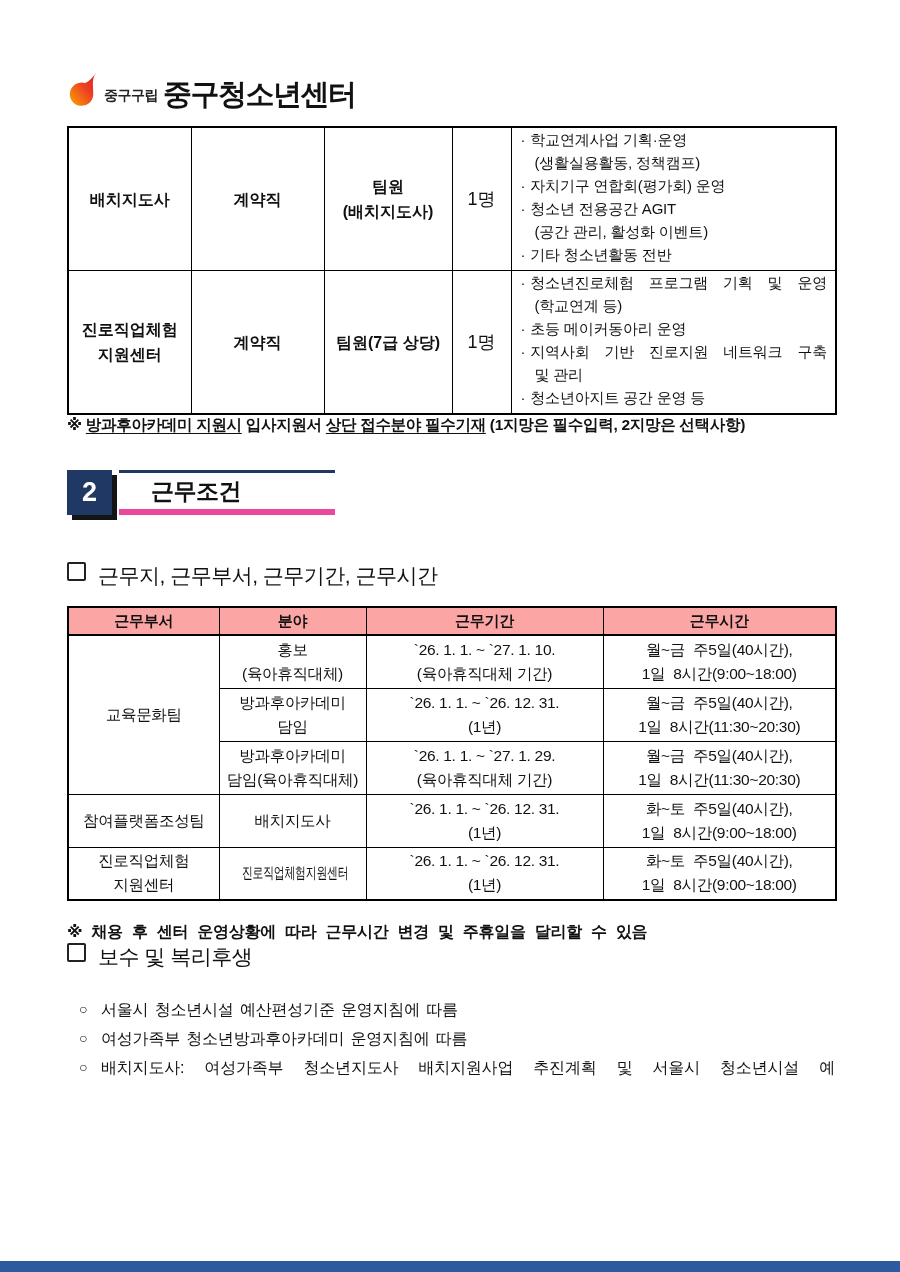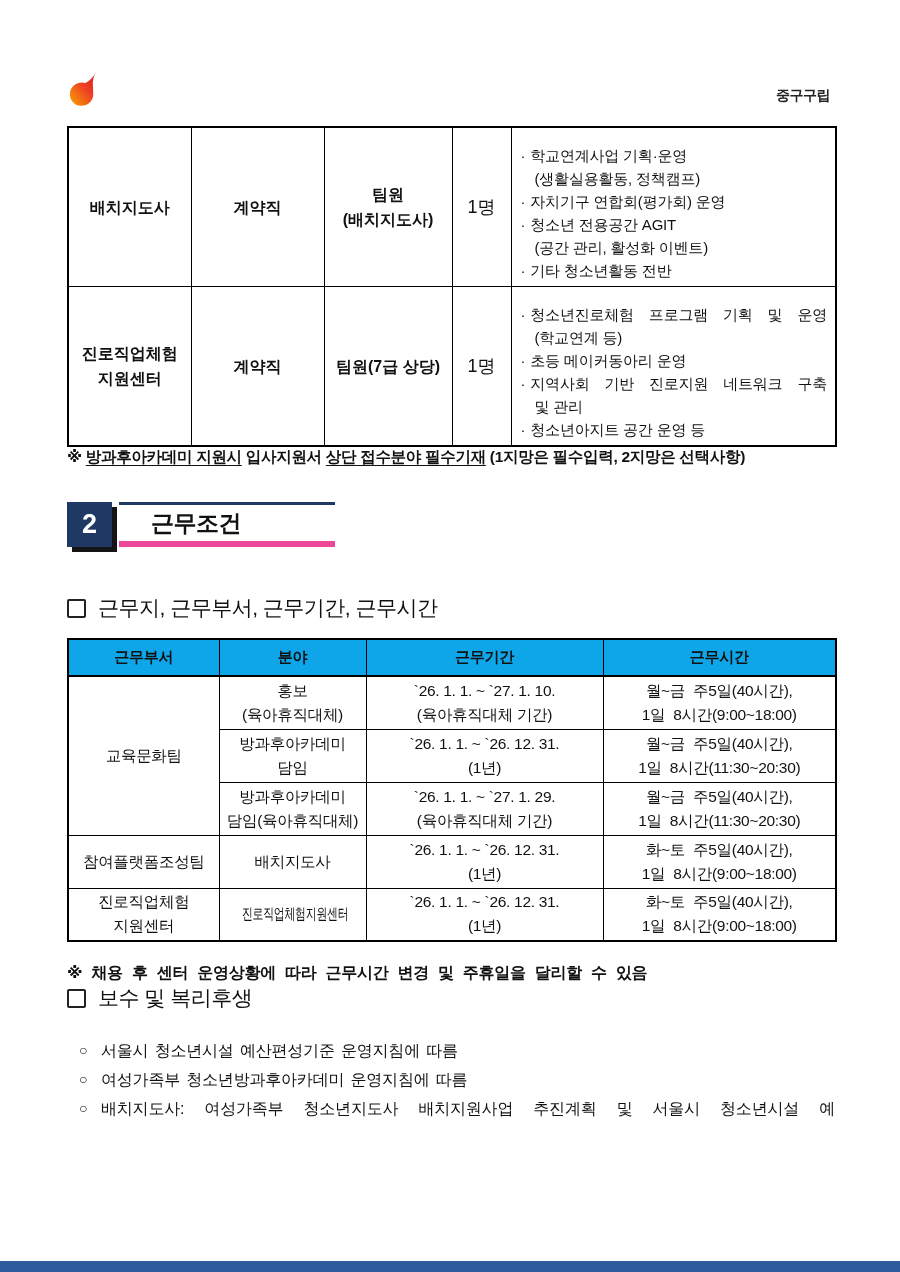--- a/index.html
+++ b/index.html
@@ -2,55 +2,55 @@
 <html><head>
 <meta charset="utf-8">
 <style>
   * { margin:0; padding:0; box-sizing:border-box; }
   html,body { background:#888; }
   body { font-family:"Liberation Sans","DejaVu Sans",sans-serif; }
   .page { width:900px; height:1272px; background:#fff; position:relative; margin:0 auto;
           padding:68px 65px 0 67px; overflow:hidden; color:#111; }
 
   
-  .logo-row { display:flex; justify-content:space-between; align-items:flex-end; height:42px; margin-bottom:16px; }
+  .logo-row { display:flex; justify-content:flex-start; align-items:flex-end; height:42px; margin-bottom:16px; }
   .logo-icon { width:30px; height:38px; margin-right:7px; }
   .logo-prefix { font-size:14px; font-weight:700; color:#222; padding-bottom:5px; margin-right:5px; letter-spacing:-0.5px; }
   .logo-name { font-size:29px; font-weight:800; color:#111; letter-spacing:-1.5px; line-height:1; padding-bottom:1px; }
 
   
   table { border-collapse:collapse; table-layout:fixed; width:768px; }
   .pos-table { border:2px solid #000; }
   .pos-table td { border:1px solid #000; vertical-align:middle; }
   .c-pos,.c-type,.c-rank { text-align:center; font-weight:700; font-size:16px; line-height:25px; }
   .c-count { text-align:center; font-size:18px; }
-  .c-duties { padding:16px 8px 4px 9px; font-size:15px; }
+  .c-duties { padding:0 8px 4px 9px; font-size:15px; }
   .dline { line-height:23px; letter-spacing:-0.2px; }
   .dline .db { margin-right:5px; }
   .dline.cont { padding-left:14px; }
   .j { text-align:justify; text-align-last:justify; }
 
   .note1 { font-size:15.5px; font-weight:700; letter-spacing:-0.3px; white-space:nowrap; }
   .u { text-decoration:underline; text-underline-offset:3px; }
 
   
   .section-head { display:flex; margin-top:34px; height:45px; }
   .sec-num { width:45px; height:45px; background:#1f3864; color:#fff; font-size:27px; font-weight:700;
              display:flex; align-items:center; justify-content:center; box-shadow:5px 5px 0 #141414; }
   .sec-title-wrap { margin-left:7px; width:216px; border-top:3px solid #1f3864; border-bottom:6px solid #ec4899;
              display:flex; align-items:center; padding-left:32px; font-size:23px; font-weight:700; letter-spacing:-0.5px; }
 
-  .subhead { display:flex; align-items:center; font-size:21px; color:#111; letter-spacing:-0.5px; }
+  .subhead { display:flex; font-size:21px; color:#111; letter-spacing:-0.5px; }
   .subhead1 { margin-top:47px; }
   .subhead2 { }
   .cbox { width:19px; height:19px; border:2px solid #222; border-radius:2px; margin-right:12px; flex:0 0 19px; }
 
   .work-table { border:2px solid #000; margin-top:16px; }
-  .work-table th { background:#0ea5e9; border:1px solid #000; border-bottom:2px solid #000;
-                   font-size:15px; font-weight:700; height:37px; letter-spacing:-0.3px; }
+  .work-table th { background:#fca5a5; border:1px solid #000; border-bottom:2px solid #000;
+                   font-size:15px; font-weight:700; height:28px; letter-spacing:-0.3px; }
   .work-table td { border:1px solid #000; text-align:center; font-size:15.5px; line-height:24px;
                    height:53px; vertical-align:middle; letter-spacing:-0.3px; }
   .work-table td div { white-space:nowrap; }
   .cell-hours { word-spacing:4px; }
   .compressed div { transform:scaleX(0.70); transform-origin:center; }
 
   .note2 { margin-top:21px; font-size:16px; font-weight:700; word-spacing:5px; letter-spacing:-0.3px; }
 
   .benefits { list-style:none; margin-top:24px; padding-left:12px; font-size:16px; }
   .benefits li { display:flex; }
@@ -71,20 +71,21 @@
       <defs>
         <linearGradient id="lg" x1="0" y1="1" x2="1" y2="0">
           <stop offset="0" stop-color="#f7a600"></stop>
           <stop offset="0.55" stop-color="#ef4123"></stop>
           <stop offset="1" stop-color="#d71920"></stop>
         </linearGradient>
       </defs>
       <path fill="url(#lg)" d="M31 0 C26 8 28 13 28 24 A12.5 12.5 0 1 1 19.5 11.5 C24 9.5 28 5.5 31 0 Z"></path>
     </svg>
     <span class="logo-prefix">중구구립</span>
+    <span class="logo-name">중구청소년센터</span>
   </div>
 
   <table class="pos-table">
     <colgroup>
         <col style="width:123px">
         <col style="width:133px">
         <col style="width:128px">
         <col style="width:59px">
         <col style="width:325px">
       </colgroup>

